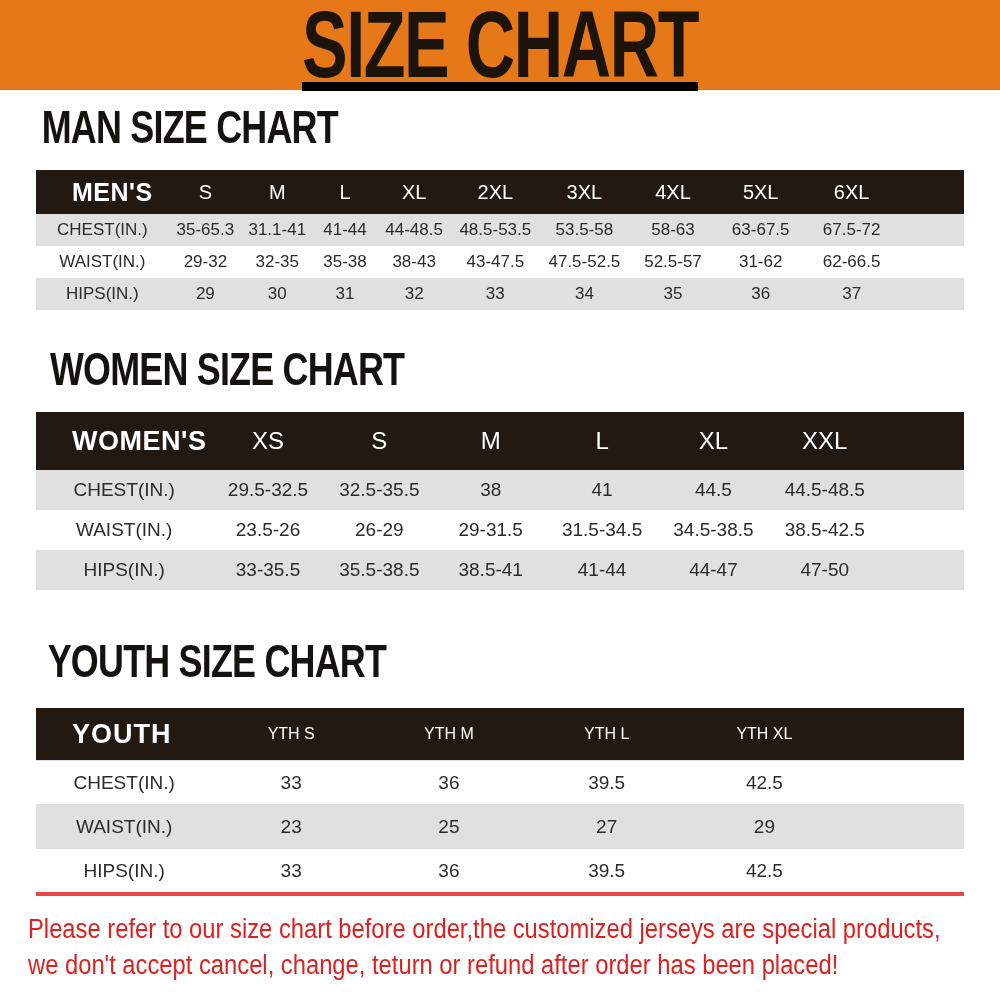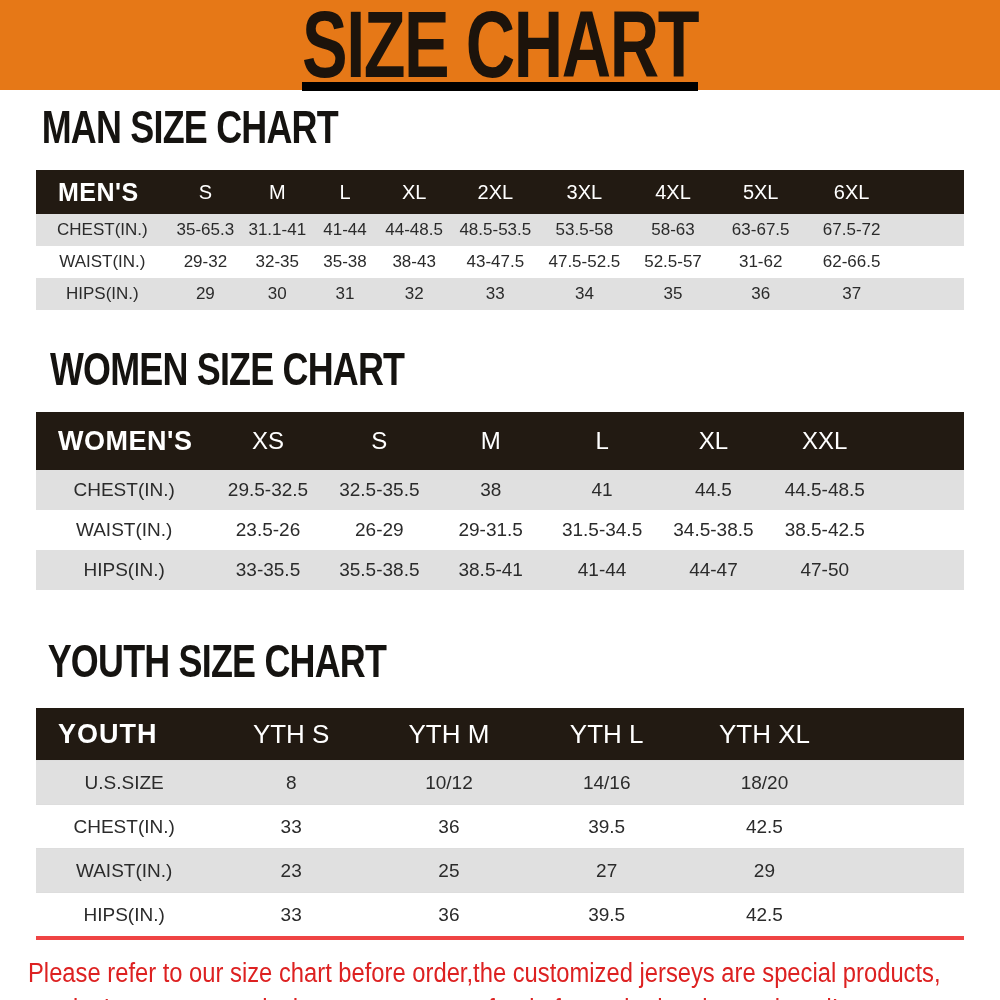--- a/index.html
+++ b/index.html
@@ -28,35 +28,35 @@
   }
   .h-man   { margin-top:14px; }
   .h-woman { margin-top:36px; }
   .h-youth { margin-top:48px; }
   
   table {
     width:928px; margin:0 auto; border-collapse:collapse; table-layout:fixed;
   }
   td { text-align:center; color:#2b2b2b; overflow:hidden; white-space:nowrap; }
   .thead td { background:#221a12; color:#ffffff; }
-  .thead .tname { text-align:left; padding-left:22px; font-weight:bold; }
+  .thead .tname { text-align:left; padding-left:36px; font-weight:bold; }
   .stripe td { background:#e0e0e0; }
   
   .t-men  { margin-top:20px; }
   .t-men .thead td { height:42px; font-size:20px; }
   .t-men .thead .tname { font-size:25px; letter-spacing:0.5px; }
   .t-men tbody td { height:30px; font-size:17px; }
   
   .t-women { margin-top:20px; }
   .t-women .thead td { height:56px; font-size:24px;margin-top:42px; }
   .t-women .thead .tname { font-size:27px; letter-spacing:0.5px; }
   .t-women tbody td { height:38px; font-size:19px; }
   
   .t-youth { margin-top:24px; border-bottom:4px solid #ef4444; }
-  .t-youth .thead td { height:50px; font-size:26px; }
+  .t-youth .thead td { height:50px; font-size:16px; }
   .t-youth .thead .tname { font-size:27px; letter-spacing:1px; }
   .t-youth tbody td { height:41px; font-size:19px; border-top:1px solid #dddddd; }
   
   .footnote { margin:16px 0 0 28px; }
   .footnote div {
     display:inline-block; white-space:nowrap;
     font-size:27px; line-height:1.33; color:#dd2121;
     transform:scaleX(0.88); transform-origin:left center;
   }
   .footnote .l2 { display:block; }
@@ -222,28 +222,20 @@
     <tr class="thead">
       <td class="tname">YOUTH</td>
       <td>YTH S</td>
       <td>YTH M</td>
       <td>YTH L</td>
       <td>YTH XL</td>
       <td></td>
     </tr>
   </thead>
   <tbody>
-    <tr class="stripe">
-      <td>U.S.SIZE</td>
-      <td>8</td>
-      <td>10/12</td>
-      <td>14/16</td>
-      <td>18/20</td>
-      <td></td>
-    </tr>
     <tr>
       <td>CHEST(IN.)</td>
       <td>33</td>
       <td>36</td>
       <td>39.5</td>
       <td>42.5</td>
       <td></td>
     </tr>
     <tr class="stripe">
       <td>WAIST(IN.)</td>

